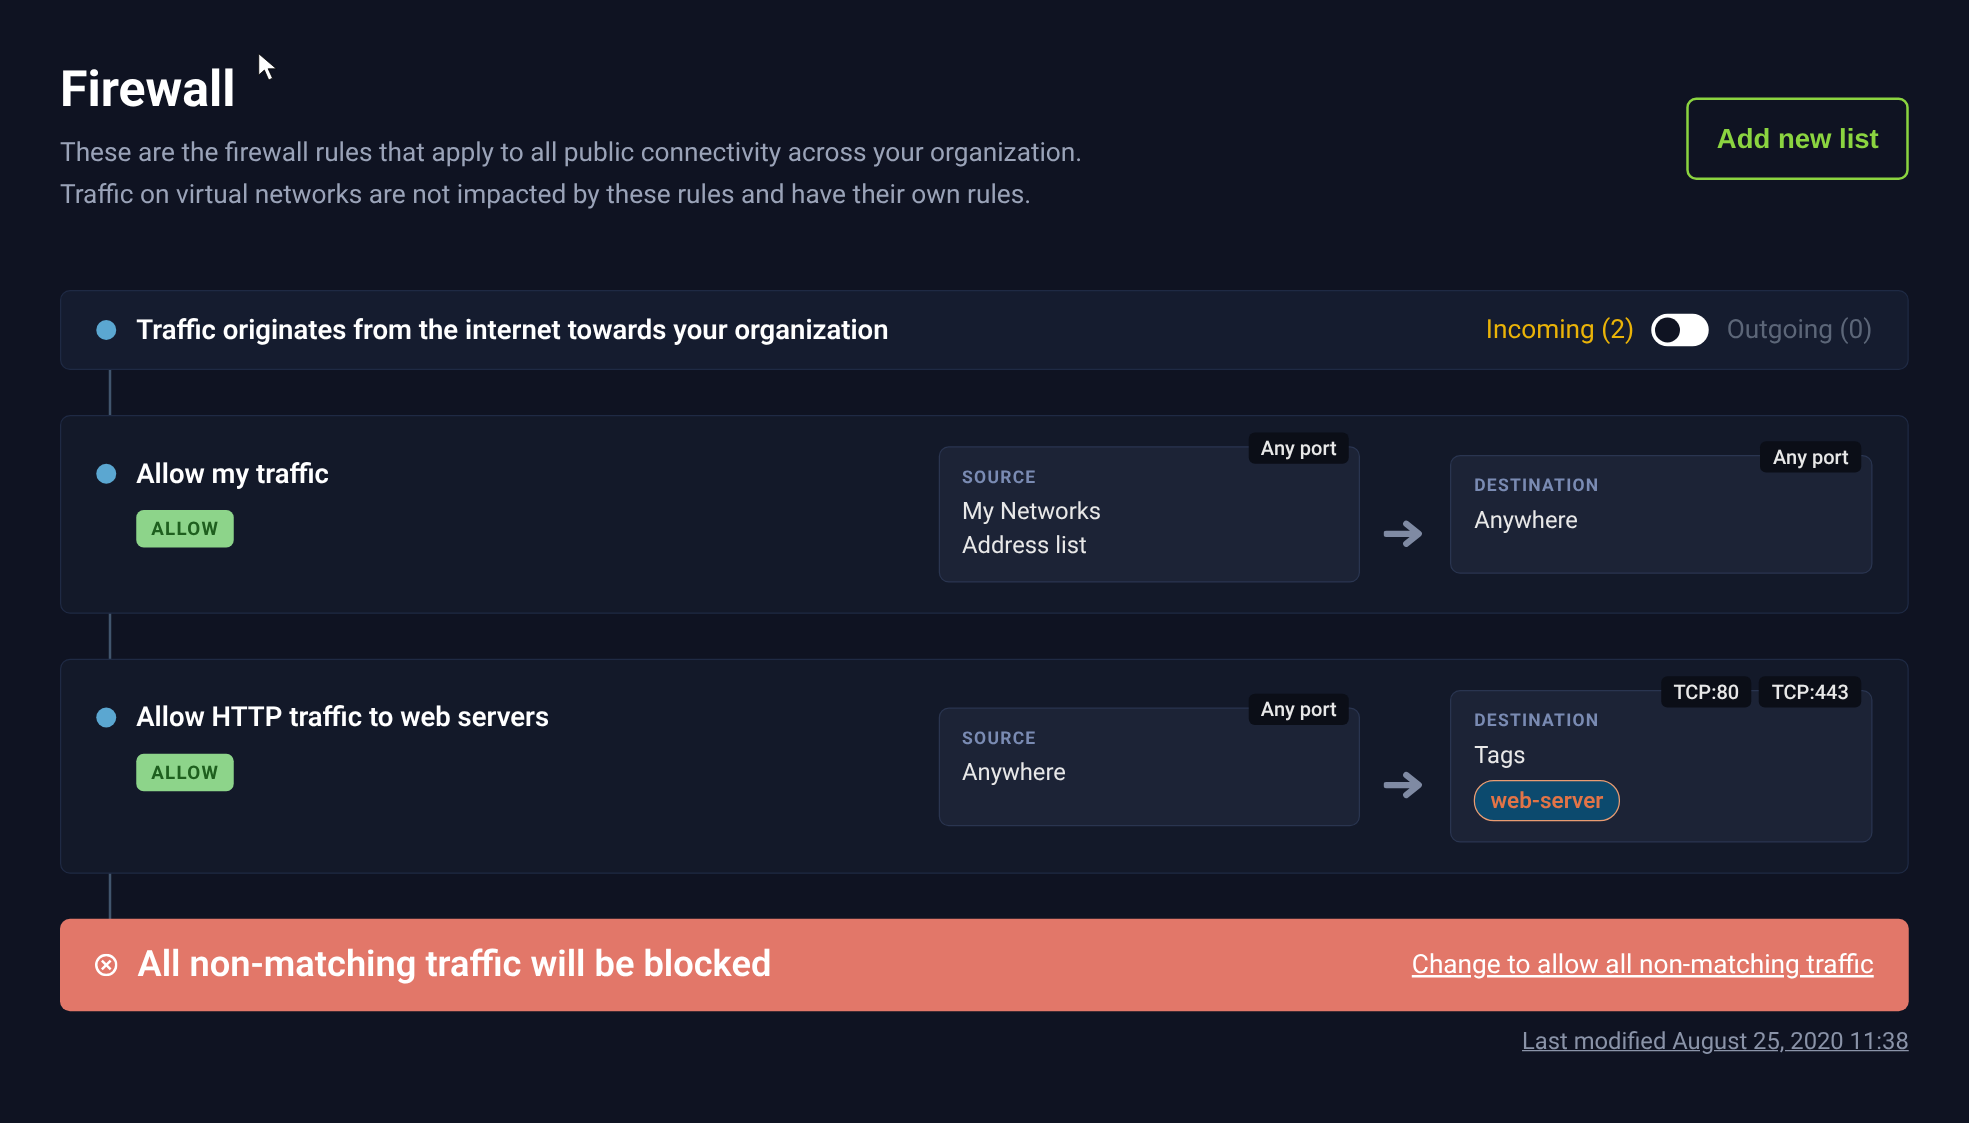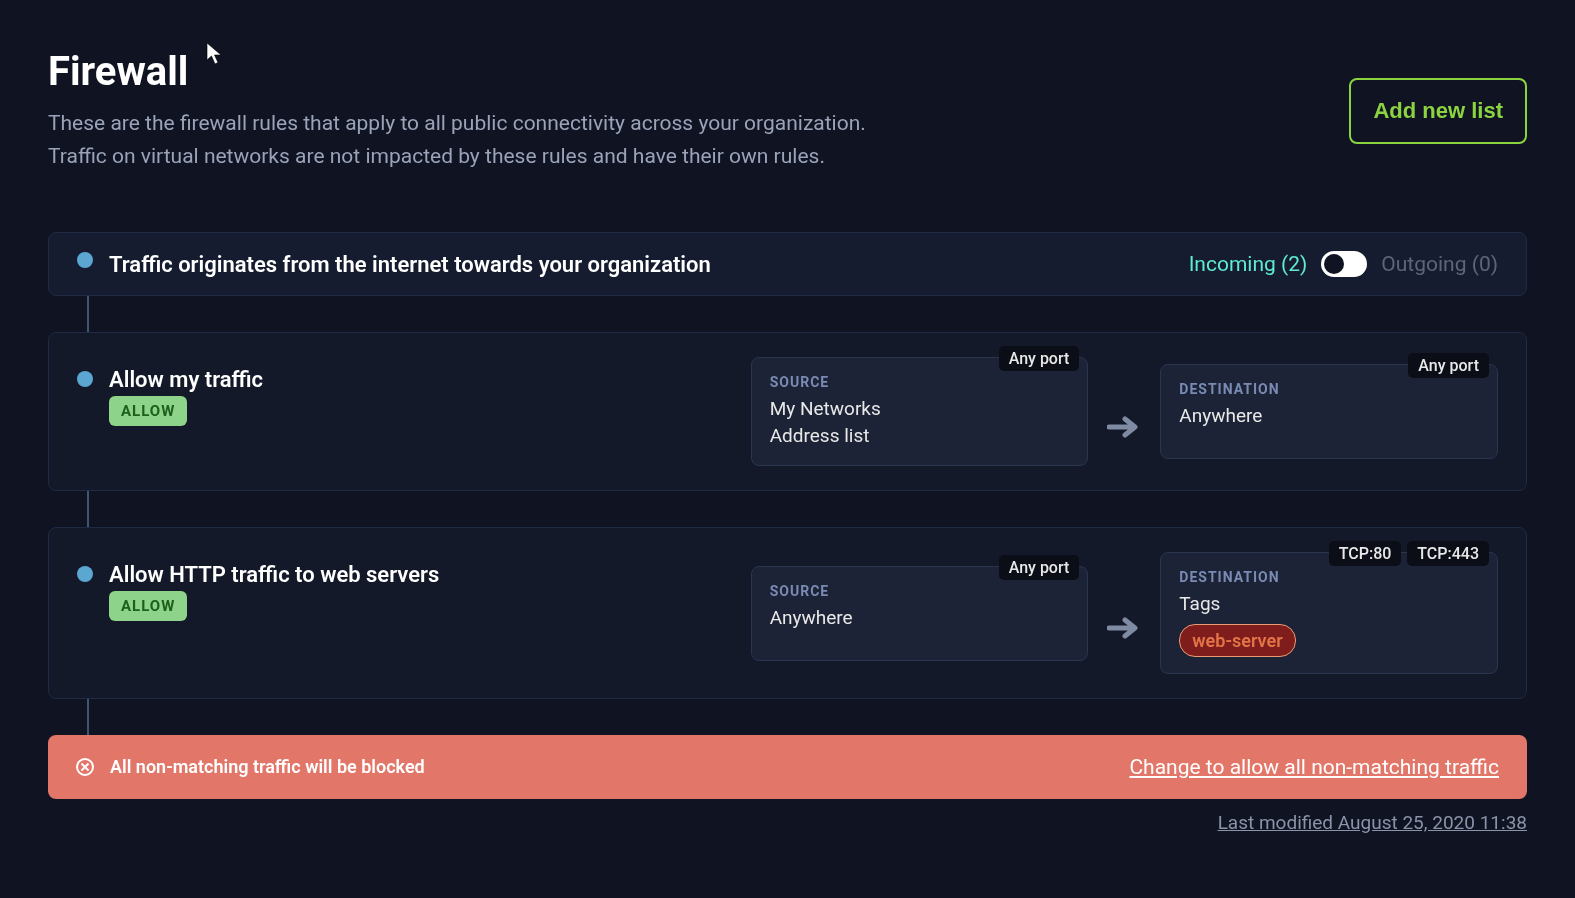--- a/index.html
+++ b/index.html
@@ -72,20 +72,21 @@
     padding: 18px 28px;
     margin-bottom: 36px;
     display: flex;
     align-items: center;
     justify-content: space-between;
     position: relative;
     z-index: 1;
   }
   .section-left {
     display: flex;
+    align-items: center;
     gap: 16px;
   }
   .dot {
     width: 16px;
     height: 16px;
     background: #5ba7d1;
     border-radius: 50%;
     flex: none;
   }
   .section-title {
@@ -94,21 +95,21 @@
     color: #ffffff;
   }
   .section-right {
     display: flex;
     align-items: center;
     gap: 14px;
     color: #e8e8e8;
   }
   .incoming-label {
     font-size: 21px;
-    color: #5eead4;
+    color: #eab308;
   }
   .outgoing-label {
     font-size: 21px;
     color: #5c6678;
   }
   .toggle {
     width: 46px;
     height: 26px;
     background: #ffffff;
     border-radius: 13px;
@@ -140,21 +141,21 @@
   .rule-left {
     flex: 0 0 46%;
     display: flex;
     align-items: flex-start;
     gap: 16px;
     padding-top: 10px;
   }
   .rule-info {
     display: flex;
     flex-direction: column;
-    gap: 4px;
+    gap: 16px;
   }
   .rule-name {
     font-size: 22px;
     font-weight: 600;
     color: #ffffff;
   }
   .badge-allow {
     display: inline-block;
     background: #8dd48a;
     color: #1e5f1e;
@@ -203,21 +204,21 @@
     color: #7a8bb3;
     margin-bottom: 6px;
   }
   .endpoint-value {
     font-size: 19px;
     color: #e8e8e8;
     line-height: 1.4;
   }
   .tag-pill {
     display: inline-block;
-    background: #7f1d1d;
+    background: #0c4a6e;
     color: #e27447;
     border: 1px solid #e99c72;
     border-radius: 16px;
     padding: 5px 12px;
     font-size: 18px;
     font-weight: 600;
     margin-top: 6px;
   }
   .arrow-wrap {
     flex: none;
@@ -244,21 +245,21 @@
     display: flex;
     align-items: center;
     gap: 16px;
   }
   .blocked-icon {
     width: 18px;
     height: 18px;
     flex: none;
   }
   .blocked-text {
-    font-size: 18px;
+    font-size: 29px;
     font-weight: 600;
     color: #ffffff;
   }
   .blocked-link {
     font-size: 21px;
     color: #ffffff;
     text-decoration: underline;
     cursor: pointer;
   }
   .last-modified {

